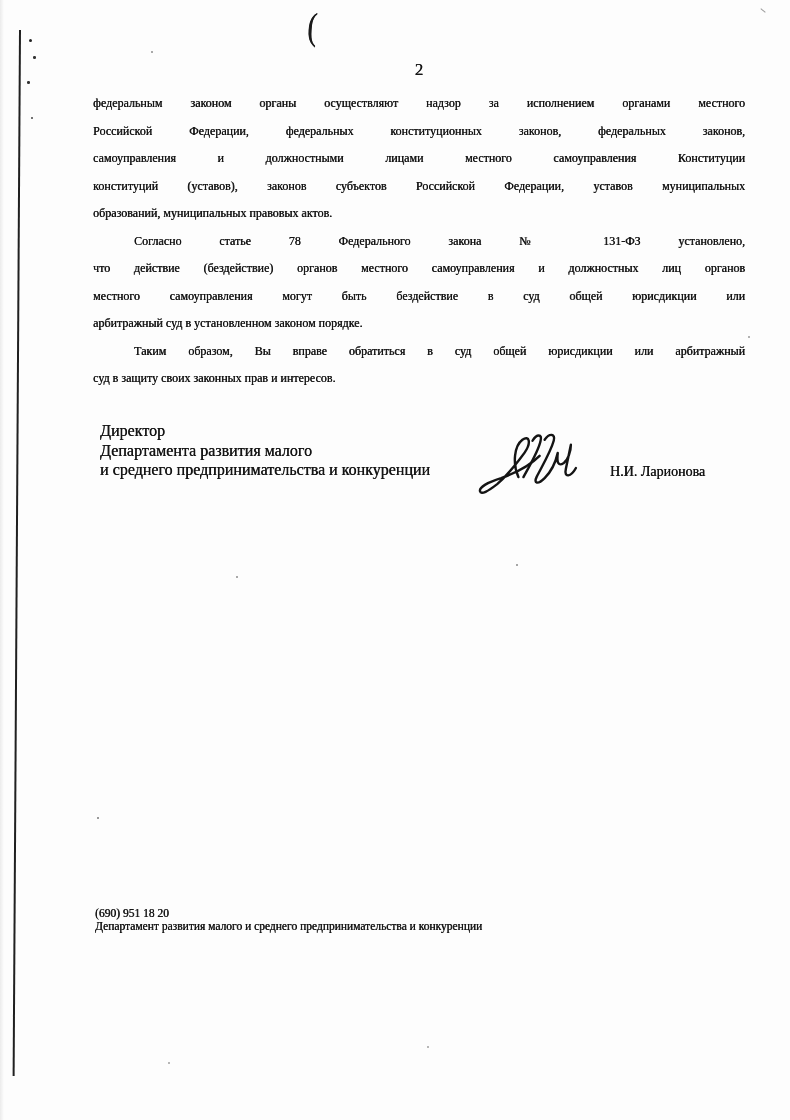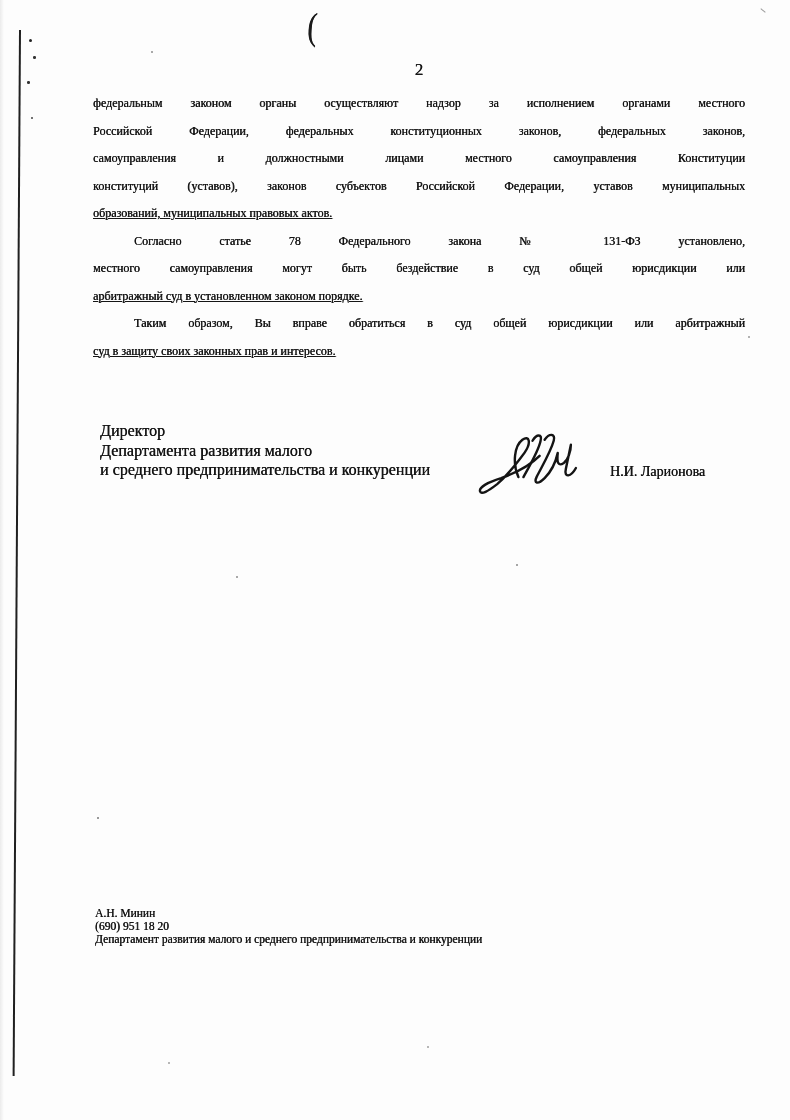--- a/index.html
+++ b/index.html
@@ -39,21 +39,21 @@
 
   .body-text{
     position:absolute;left:93px;top:90px;width:652px;
     font-size:12px;
   }
   .line{
     height:27.5px;line-height:27.5px;
     text-align:justify;text-align-last:justify;
     white-space:nowrap;overflow:visible;
   }
-  .line.last{ text-align-last:left;text-decoration:underline; }
+  .line.last{ text-align-last:left; }
   .line.indent{ text-indent:41px; }
 
   .sig-title{
     position:absolute;left:100px;top:421px;width:366px;
     text-align:left;font-size:16px;line-height:19.5px;
   }
 
   .signature-svg{
     position:absolute;left:478px;top:430px;width:106px;height:74px;
   }
@@ -101,20 +101,21 @@
   <div id="body-text" class="body-text ink">
       <div>
         <div class="line">федеральным законом органы осуществляют надзор за исполнением органами местного</div>
         <div class="line">Российской Федерации, федеральных конституционных законов, федеральных законов,</div>
         <div class="line">самоуправления и должностными лицами местного самоуправления Конституции</div>
         <div class="line">конституций (уставов), законов субъектов Российской Федерации, уставов муниципальных</div>
         <div class="line last">образований, муниципальных правовых актов.</div>
       </div>
       <div>
         <div class="line indent">Согласно статье 78 Федерального закона № 131-ФЗ установлено,</div>
+        <div class="line">что действие (бездействие) органов местного самоуправления и должностных лиц органов</div>
         <div class="line">местного самоуправления могут быть бездействие в суд общей юрисдикции или</div>
         <div class="line last">арбитражный суд в установленном законом порядке.</div>
       </div>
       <div>
         <div class="line indent">Таким образом, Вы вправе обратиться в суд общей юрисдикции или арбитражный</div>
         <div class="line last">суд в защиту своих законных прав и интересов.</div>
       </div>
     </div>
 
   <div id="sig-title" class="sig-title ink">
@@ -125,18 +126,17 @@
 
   <svg class="signature-svg" viewBox="0 0 105 72" aria-hidden="true">
     <path d="M40,46 C34,32 36,15 44,9 C51,4 53,12 46,22 C38,33 27,46 19,53 C10,60 3,64 2,60 C1,56 10,51 23,47 C37,42 52,34 61,25"></path>
     <path d="M54,10 C58,3 64,3 62,10 C60,20 51,35 45,46"></path>
     <path d="M66,9 C71,2 77,3 75,10 C72,21 63,36 58,46 C55,52 59,54 66,47 C72,41 77,31 79,22 C78,31 79,36 85,32 C89,29 92,21 92,14 L87,38 C85,47 92,46 97,37"></path>
   </svg>
 
   <div class="signer-name ink">Н.И. Ларионова</div>
 
   <div class="footer ink">
-    <div>А.Н. Минин</div>
     <div>(690) 951 18 20</div>
     <div>Департамент развития малого и среднего предпринимательства и конкуренции</div>
   </div>
 
 </div>
 
 </body></html>

